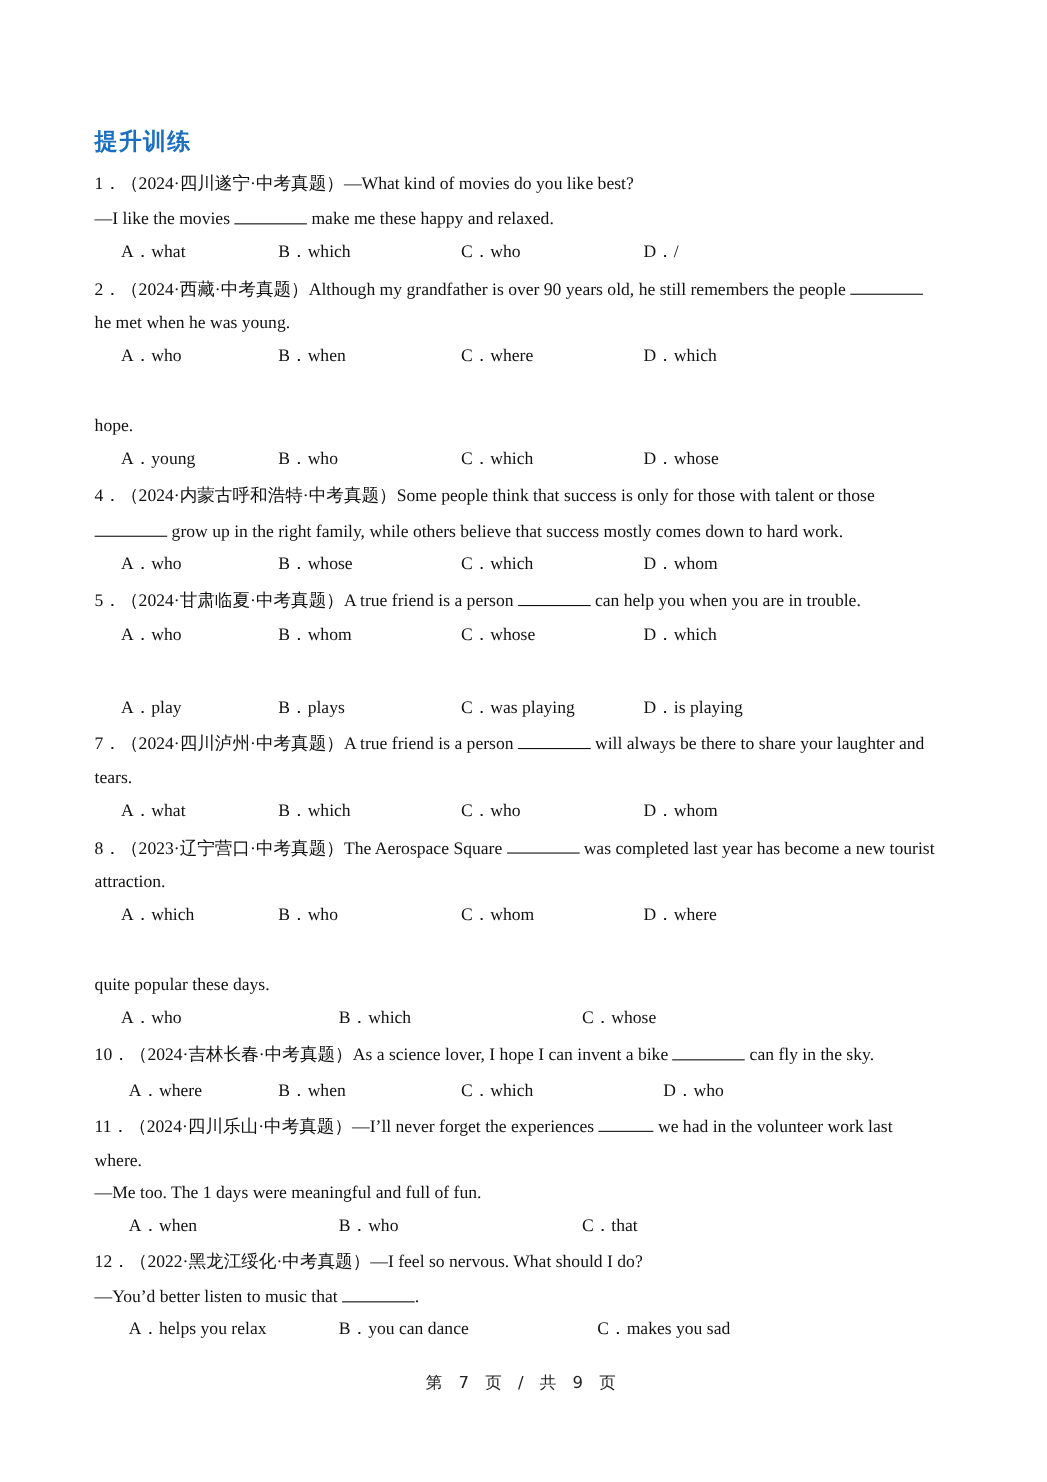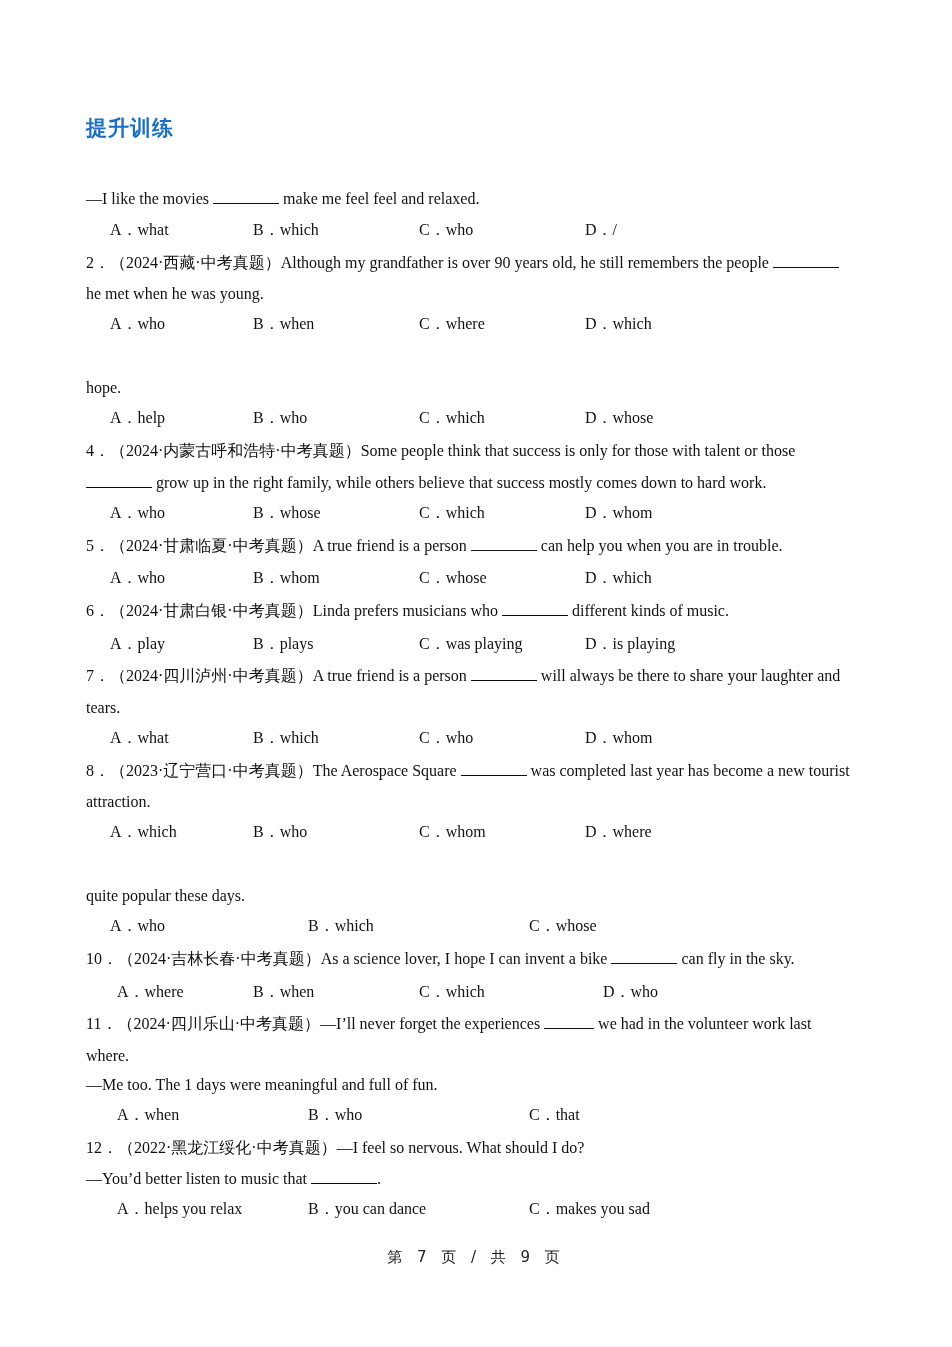--- a/index.html
+++ b/index.html
@@ -15,53 +15,53 @@
     .b6 { width: 50px; }
     .footer { position: absolute; top: 1248px; left: 0; width: 952px; text-align: center;
       font-family: "DejaVu Sans", sans-serif; font-size: 15px; color: #222; letter-spacing: 5px; }
   </style>
 </head>
 <body>
 
 <div class="page">
   <div class="section-title">提升训练</div>
 
-  <div class="line" style="top:189px"><span>—I like the movies </span><span class="blank b8"></span><span> make me feel feel and relaxed.</span></div>
+  <div class="line" style="top:158px"><span>1．</span><span>（2024·四川遂宁·中考真题）</span><span>—What kind of movies do you like best?</span></div>
+  <div class="line" style="top:189px"><span>—I like the movies </span><span class="blank b8"></span><span> make me these happy and relaxed.</span></div>
   <div class="opt" style="left:110px;top:220px">A．what</div>
   <div class="opt" style="left:253px;top:220px">B．which</div>
   <div class="opt" style="left:419px;top:220px">C．who</div>
   <div class="opt" style="left:585px;top:220px">D．/</div>
 
   <div class="line" style="top:253px"><span>2．</span><span>（2024·西藏·中考真题）</span><span>Although my grandfather is over 90 years old, he still remembers the people </span><span class="blank b8"></span></div>
   <div class="line" style="top:284px">he met when he was young.</div>
   <div class="opt" style="left:110px;top:314px">A．who</div>
   <div class="opt" style="left:253px;top:314px">B．when</div>
   <div class="opt" style="left:419px;top:314px">C．where</div>
   <div class="opt" style="left:585px;top:314px">D．which</div>
 
   <div class="line" style="top:378px">hope.</div>
-  <div class="opt" style="left:110px;top:408px">A．help</div>
+  <div class="opt" style="left:110px;top:408px">A．young</div>
   <div class="opt" style="left:253px;top:408px">B．who</div>
   <div class="opt" style="left:419px;top:408px">C．which</div>
   <div class="opt" style="left:585px;top:408px">D．whose</div>
 
   <div class="line" style="top:441px"><span>4．</span><span>（2024·内蒙古呼和浩特·中考真题）</span><span>Some people think that success is only for those with talent or those</span></div>
   <div class="line" style="top:473px"><span class="blank b8"></span><span> grow up in the right family, while others believe that success mostly comes down to hard work.</span></div>
   <div class="opt" style="left:110px;top:503px">A．who</div>
   <div class="opt" style="left:253px;top:503px">B．whose</div>
   <div class="opt" style="left:419px;top:503px">C．which</div>
   <div class="opt" style="left:585px;top:503px">D．whom</div>
 
   <div class="line" style="top:536px"><span>5．</span><span>（2024·甘肃临夏·中考真题）</span><span>A true friend is a person </span><span class="blank b8"></span><span> can help you when you are in trouble.</span></div>
   <div class="opt" style="left:110px;top:568px">A．who</div>
   <div class="opt" style="left:253px;top:568px">B．whom</div>
   <div class="opt" style="left:419px;top:568px">C．whose</div>
   <div class="opt" style="left:585px;top:568px">D．which</div>
 
-  <div class="line" style="top:601px"><span>6．</span><span>（2024·甘肃白银·中考真题）</span><span>Linda prefers musicians who </span><span class="blank b8"></span><span> different kinds of music.</span></div>
   <div class="opt" style="left:110px;top:634px">A．play</div>
   <div class="opt" style="left:253px;top:634px">B．plays</div>
   <div class="opt" style="left:419px;top:634px">C．was playing</div>
   <div class="opt" style="left:585px;top:634px">D．is playing</div>
 
   <div class="line" style="top:666px"><span>7．</span><span>（2024·四川泸州·中考真题）</span><span>A true friend is a person </span><span class="blank b8"></span><span> will always be there to share your laughter and</span></div>
   <div class="line" style="top:698px">tears.</div>
   <div class="opt" style="left:110px;top:728px">A．what</div>
   <div class="opt" style="left:253px;top:728px">B．which</div>
   <div class="opt" style="left:419px;top:728px">C．who</div>
@@ -89,16 +89,16 @@
   <div class="line" style="top:1046px">where.</div>
   <div class="line" style="top:1075px">—Me too. The 1 days were meaningful and full of fun.</div>
   <div class="opt" style="left:117px;top:1105px">A．when</div>
   <div class="opt" style="left:308px;top:1105px">B．who</div>
   <div class="opt" style="left:529px;top:1105px">C．that</div>
 
   <div class="line" style="top:1138px"><span>12．</span><span>（2022·黑龙江绥化·中考真题）</span><span>—I feel so nervous. What should I do?</span></div>
   <div class="line" style="top:1169px"><span>—You’d better listen to music that </span><span class="blank b8"></span><span>.</span></div>
   <div class="opt" style="left:117px;top:1199px">A．helps you relax</div>
   <div class="opt" style="left:308px;top:1199px">B．you can dance</div>
-  <div class="opt" style="left:529px;top:1199px">C．makes you sad</div>
+  <div class="opt" style="left:543px;top:1199px">C．makes you sad</div>
 
   <div class="footer">第 7 页 / 共 9 页</div>
 </div>
 
 </body></html>

